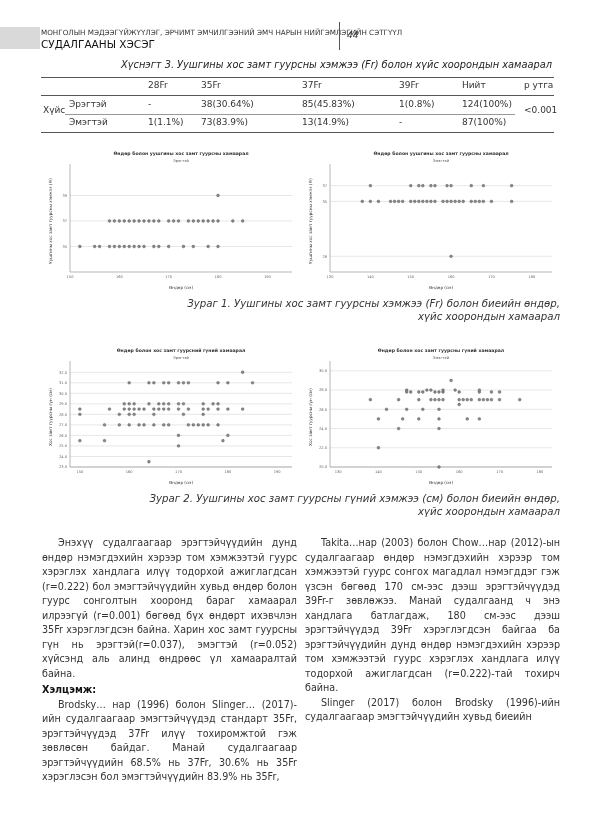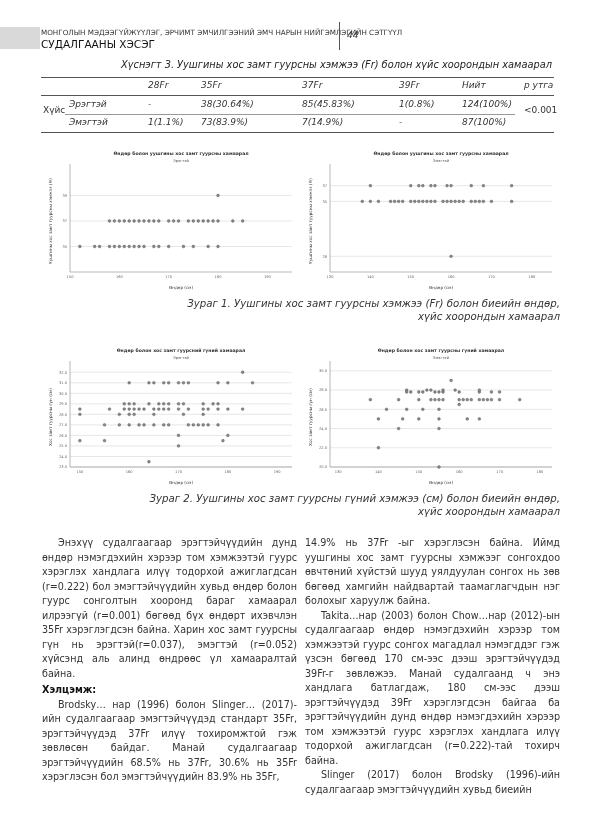--- a/index.html
+++ b/index.html
@@ -7,21 +7,21 @@
   body { font-family: "DejaVu Sans", sans-serif; color: #222; position: relative; }
 
   .hdr-box { position: absolute; left: 0; top: 27px; width: 40px; height: 22px; background: #d9d9d9; }
   .hdr-journal { position: absolute; left: 41px; top: 28px; font-size: 7.2px; letter-spacing: 0; color: #333; }
   .hdr-section { position: absolute; left: 41px; top: 38px; font-size: 10.5px; font-weight: normal; color: #111; }
   .hdr-sep { position: absolute; left: 339px; top: 22px; width: 1px; height: 28px; background: #555; }
   .hdr-page { position: absolute; left: 347px; top: 30px; font-size: 9px; color: #333; font-style: italic; }
 
   .tbl-title { position: absolute; left: 40px; width: 530px; top: 59px; text-align: right; padding-right: 18px; font-style: italic; font-size: 9.8px; color: #222; font-family: "DejaVu Sans", sans-serif; }
   .tbl { position: absolute; left: 41px; top: 77px; width: 513px; font-size: 9px; color: #333; }
-  .tbl .row { position: absolute; left: 0; width: 100%; height: 17px; font-style: italic; }
+  .tbl .row { position: absolute; left: 0; width: 100%; height: 17px; }
   .tbl .cell { position: absolute; top: 3px; white-space: nowrap; }
   .tbl .hline { position: absolute; left: 0; width: 100%; height: 1px; background: #555; }
   .tbl .hline.thin { background: #999; }
 
   .chart { position: absolute; }
   .chart svg { display: block; }
   .cap { position: absolute; left: 40px; width: 520px; text-align: right; font-style: italic; font-size: 10.2px; line-height: 13px; color: #333; }
 
   .col { position: absolute; top: 536px; width: 255px; font-size: 9.6px; line-height: 14.5px; color: #333; text-align: justify; }
   .col p { text-indent: 16px; }
@@ -56,21 +56,21 @@
     <span class="cell" style="left:160px">38(30.64%)</span>
     <span class="cell" style="left:261px">85(45.83%)</span>
     <span class="cell" style="left:358px">1(0.8%)</span>
     <span class="cell" style="left:421px">124(100%)</span>
   </div>
   <div class="hline thin" style="top:37px; left:24px; width:450px"></div>
   <div class="row" style="top:37px">
     <span class="cell" style="left:28px">Эмэгтэй</span>
     <span class="cell" style="left:107px">1(1.1%)</span>
     <span class="cell" style="left:160px">73(83.9%)</span>
-    <span class="cell" style="left:261px">7(14.9%)</span>
+    <span class="cell" style="left:261px">13(14.9%)</span>
     <span class="cell" style="left:358px">-</span>
     <span class="cell" style="left:421px">87(100%)</span>
   </div>
   <span class="cell" style="left:483px; top:28px">&lt;0.001</span>
   <div class="hline" style="top:55px"></div>
 </div>
 
 <div class="chart" style="left:42px; top:146px">
     <svg id="c0" width="256" height="148">
       <text x="139" y="9" text-anchor="middle" font-size="4.6" fill="#333" font-family="DejaVu Sans, sans-serif" font-weight="bold">Өндөр болон уушгины хос замт гуурсны хамаарал</text>
@@ -388,16 +388,15 @@
   <div>Зураг 2. Уушгины хос замт гуурсны гүний хэмжээ (см) болон биеийн өндөр,</div>
   <div>хүйс хоорондын хамаарал</div>
 </div>
 
 <div class="col" style="left:42px">
   <p>Энэхүү судалгаагаар эрэгтэйчүүдийн дунд өндөр нэмэгдэхийн хэрээр том хэмжээтэй гуурс хэрэглэх хандлага илүү тодорхой ажиглагдсан (r=0.222) бол эмэгтэйчүүдийн хувьд өндөр болон гуурс сонголтын хооронд бараг хамаарал илрээгүй (r=0.001) бөгөөд бүх өндөрт ихэвчлэн 35Fr хэрэглэгдсэн байна. Харин хос замт гуурсны гүн нь эрэгтэй(r=0.037), эмэгтэй (r=0.052) хүйсэнд аль алинд өндрөөс үл хамааралтай байна.</p>
   <div class="sub">Хэлцэмж:</div>
   <p>Brodsky… нар (1996) болон Slinger… (2017)-ийн судалгаагаар эмэгтэйчүүдэд стандарт 35Fr, эрэгтэйчүүдэд 37Fr  илүү тохиромжтой гэж зөвлөсөн байдаг. Манай судалгаагаар эрэгтэйчүүдийн 68.5% нь 37Fr, 30.6% нь 35Fr хэрэглэсэн бол эмэгтэйчүүдийн 83.9% нь 35Fr,</p>
 </div>
 <div class="col" style="left:305px">
-  <p class="noindent">14.9% нь 37Fr -ыг хэрэглэсэн байна. Иймд уушгины хос замт гуурсны хэмжээг сонгохдоо өвчтөний хүйстэй шууд уялдуулан сонгох нь зөв бөгөөд хамгийн найдвартай таамаглагчдын нэг болохыг харуулж байна.</p>
   <p>Takita…нар (2003) болон Chow…нар (2012)-ын судалгаагаар өндөр нэмэгдэхийн хэрээр том хэмжээтэй гуурс сонгох магадлал нэмэгддэг гэж үзсэн бөгөөд 170 см-ээс дээш эрэгтэйчүүдэд 39Fr-г зөвлөжээ. Манай судалгаанд ч энэ хандлага батлагдаж, 180 см-ээс дээш эрэгтэйчүүдэд 39Fr хэрэглэгдсэн байгаа ба эрэгтэйчүүдийн дунд өндөр нэмэгдэхийн хэрээр том хэмжээтэй гуурс хэрэглэх хандлага илүү тодорхой ажиглагдсан (r=0.222)-тай тохирч байна.</p>
   <p>Slinger (2017) болон Brodsky (1996)-ийн судалгаагаар эмэгтэйчүүдийн хувьд биеийн</p>
 </div>
 
 </body></html>

